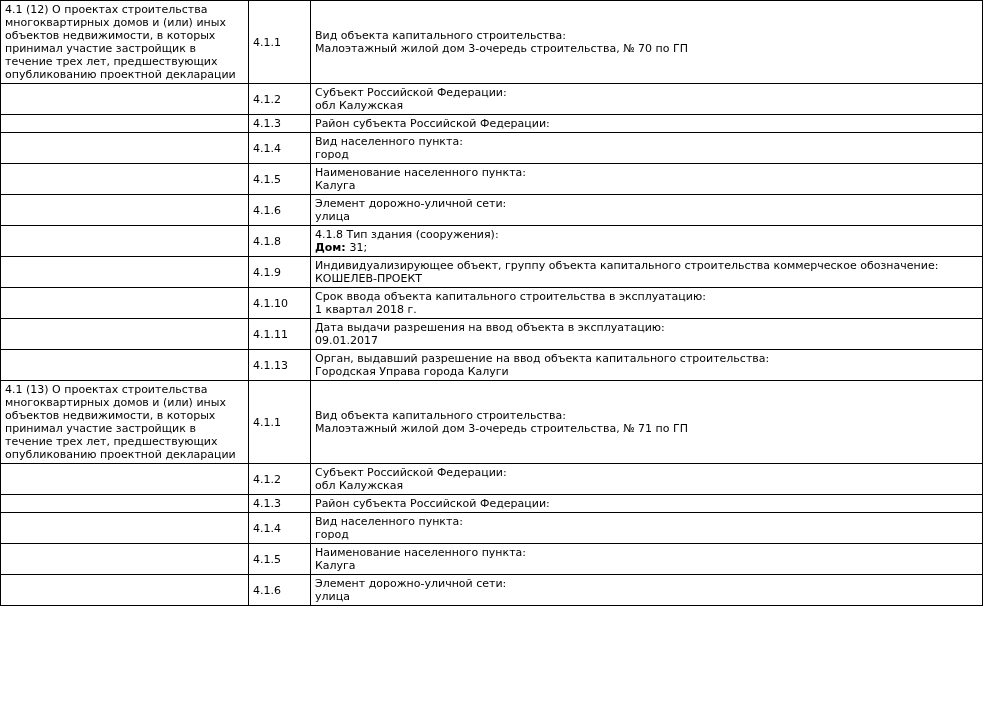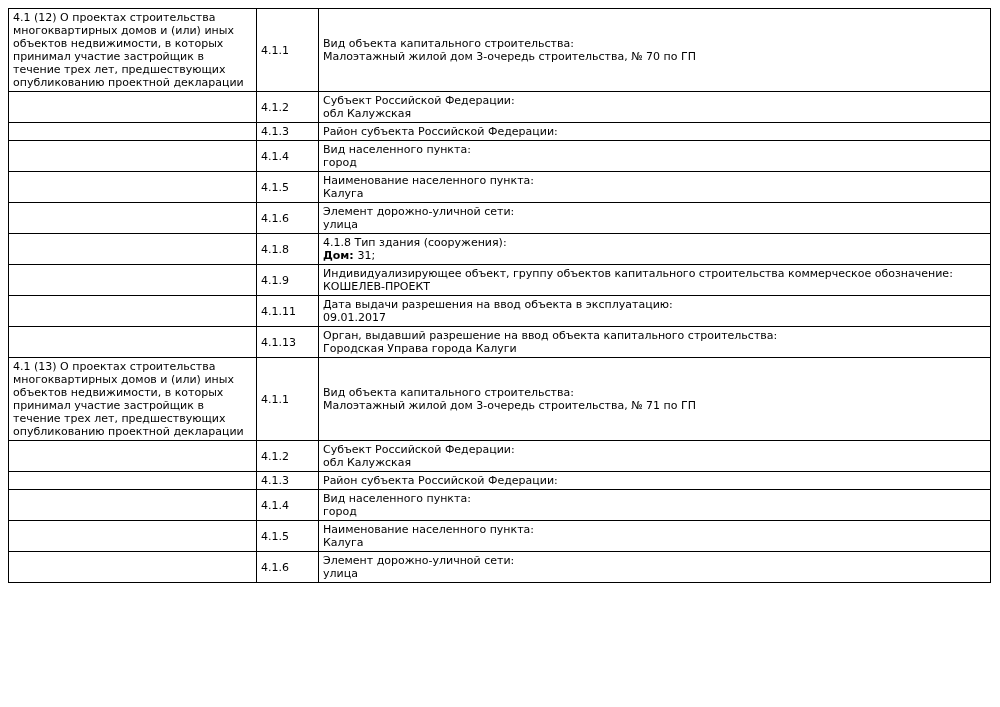--- a/index.html
+++ b/index.html
@@ -11,21 +11,20 @@
     width: 1000px;
     height: 707px;
     overflow: hidden;
     box-sizing: border-box;
     font-family: "DejaVu Sans", "Liberation Sans", sans-serif;
     font-size: 11px;
     line-height: 13px;
     color: #000000;
   }
   .page {
-    padding: 8px;
     box-sizing: border-box;
   }
   table.decl-table {
     border-collapse: collapse;
     width: 983px;
     table-layout: fixed;
   }
   .decl-table td {
     border: 1px solid #000000;
     padding: 2px 4px;
@@ -124,25 +123,33 @@
         <td class="content-cell">
           <div class="field-label">4.1.8 Тип здания (сооружения):</div>
           <div class="value-line"><span class="value-prefix">Дом: </span><span class="value-bold">31;</span></div>
         </td>
       </tr>
 
       <tr>
         <td class="section-cell"></td>
         <td class="code-cell">4.1.9</td>
         <td class="content-cell">
-          <div class="field-label">Индивидуализирующее объект, группу объектов капитального строительства коммерческое обозначение:</div>
+          <div class="field-label">Индивидуализирующее объект, группу объекта капитального строительства коммерческое обозначение:</div>
           <div class="field-value">КОШЕЛЕВ-ПРОЕКТ</div>
         </td>
       </tr>
 
+      <tr>
+        <td class="section-cell"></td>
+        <td class="code-cell">4.1.10</td>
+        <td class="content-cell">
+          <div class="field-label">Срок ввода объекта капитального строительства в эксплуатацию:</div>
+          <div class="field-value">1 квартал 2018 г.</div>
+        </td>
+      </tr>
 
       <tr>
         <td class="section-cell"></td>
         <td class="code-cell">4.1.11</td>
         <td class="content-cell">
           <div class="field-label">Дата выдачи разрешения на ввод объекта в эксплуатацию:</div>
           <div class="field-value">09.01.2017</div>
         </td>
       </tr>
 

